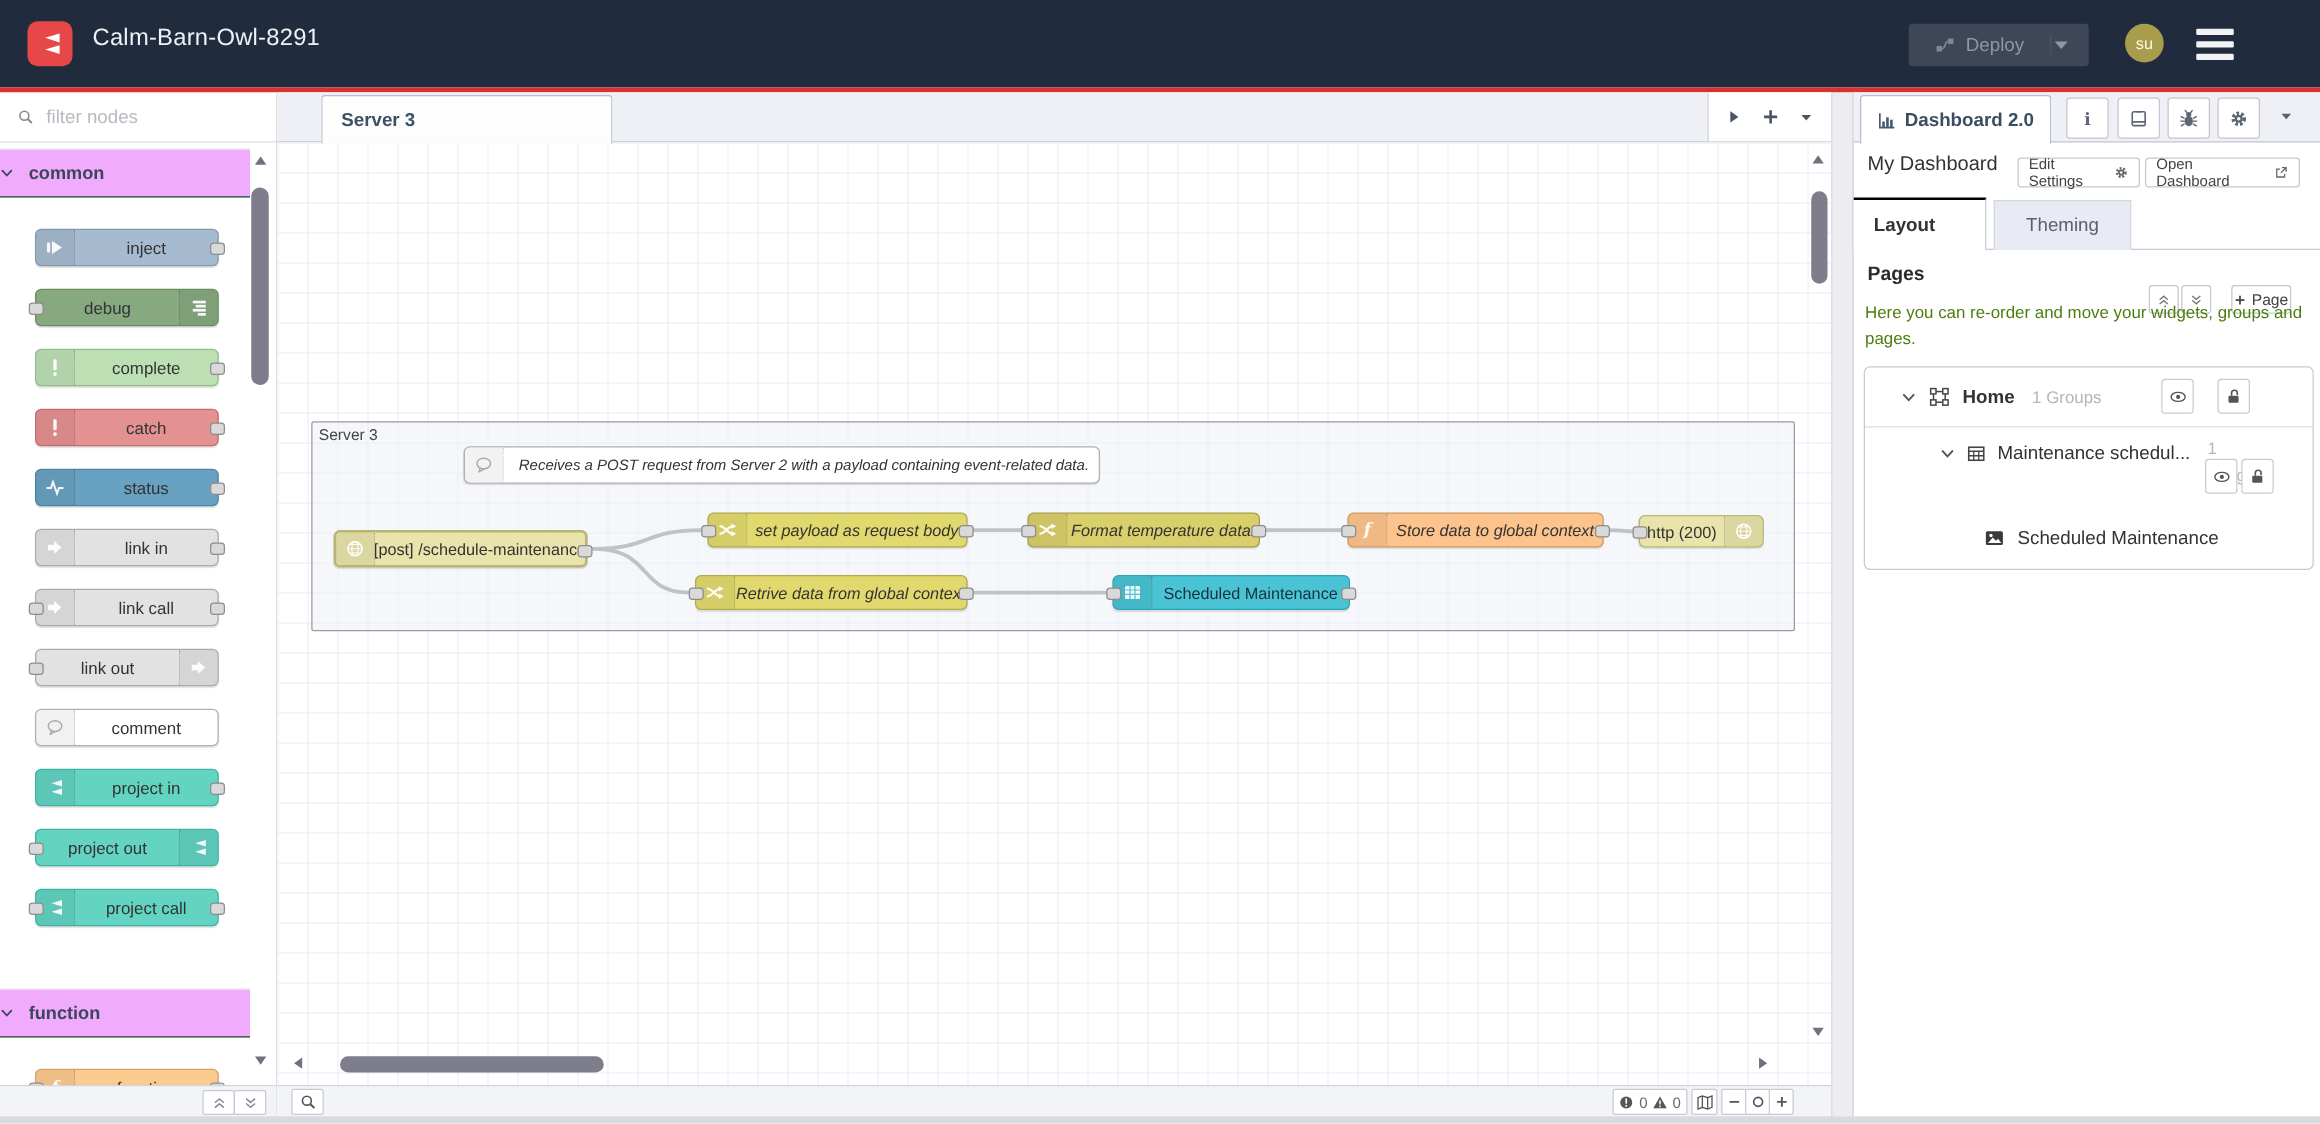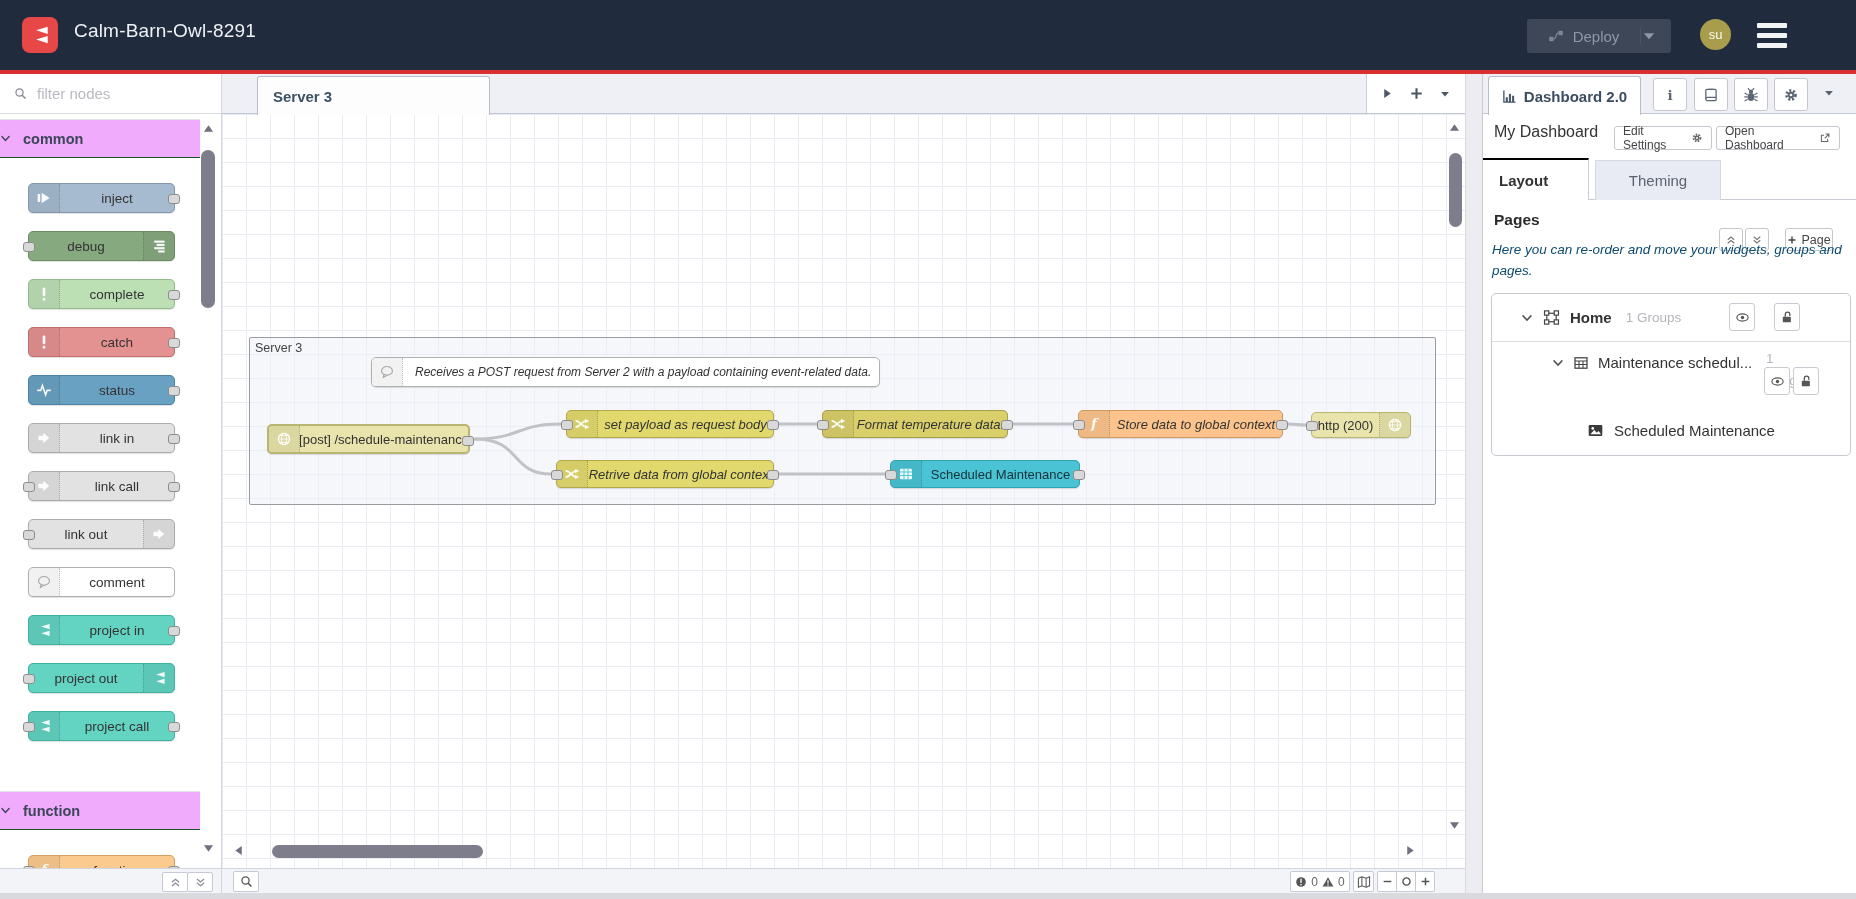--- a/index.html
+++ b/index.html
@@ -85,27 +85,27 @@
         font-size:15px;font-weight:bold;color:#3c4d61;z-index:2}
   .rp-toolbtn{position:absolute;top:4px;width:34px;height:33px;background:#fff;border:1px solid #c6c6cf;border-radius:3px;
         display:flex;align-items:center;justify-content:center;box-sizing:border-box}
   #rp-dashhead{left:0;top:40px;width:373px;height:44px}
   #rp-dashtitle{left:11px;top:9px;font-size:16px;color:#333}
   .sm-btn{position:absolute;top:12px;height:24px;background:#fff;border:1px solid #c6c6cf;border-radius:3px;
         display:flex;align-items:center;justify-content:center;gap:6px;font-size:12px;color:#444;box-sizing:border-box;padding:0 8px}
   #rp-tabs{left:0;top:84px;width:373px;height:42px;border-bottom:1px solid #c9ccd7;box-sizing:border-box}
   #tab-layout{left:0;top:0;width:106px;height:42px;background:#fff;border-right:1px solid #c9ccd7;border-top:2px solid #000000;
         display:flex;align-items:center;padding-left:16px;font-size:15px;font-weight:bold;color:#333;box-sizing:border-box;z-index:1}
-  #tab-theming{left:112px;top:2px;width:126px;height:40px;background:#e9ebf4;border:1px solid #d4d6e0;border-bottom:none;
+  #tab-theming{left:112px;top:2px;width:110px;height:40px;background:#e9ebf4;border:1px solid #d4d6e0;border-bottom:none;
         display:flex;align-items:center;justify-content:center;font-size:15px;color:#5a6270;box-sizing:border-box}
   #rp-pageshead{left:0;top:132px;width:373px;height:30px}
   #pages-title{left:11px;top:5px;font-size:15.5px;font-weight:bold;color:#2b2b2b}
   .pg-btn{position:absolute;top:22px;height:23px;background:#fff;border:1px solid #c6c6cf;border-radius:3px;
         display:flex;align-items:center;justify-content:center;box-sizing:border-box}
-  #rp-help{left:9px;top:166px;width:350px;font-size:13.5px;font-style:italic;color:#0c4a6e;line-height:1.55}
+  #rp-help{left:9px;top:166px;width:350px;font-size:13.5px;color:#4d7c0f;line-height:1.55}
   #tree{left:8px;top:219px;width:360px;height:163px;border:1px solid #c9c9d2;border-radius:5px;box-sizing:border-box;background:#fff}
   .tree-row{position:absolute;left:0;width:358px;box-sizing:border-box}
   #row-page{top:0;height:48px;border-bottom:1px solid #dddde4;display:flex;align-items:center;gap:10px;padding-left:29px}
   #row-page .ttl{font-size:15px;font-weight:bold;color:#333}
   #row-page .meta{font-size:13.5px;color:#b4b4bb;margin-left:4px}
   #row-group{top:48px;height:62px}
   #row-group .line{position:absolute;left:60px;top:12px;display:flex;align-items:center;gap:9px}
   #row-group .ttl{font-size:15px;color:#333}
   #grp-meta{position:absolute;right:26px;top:6px;width:58px;font-size:13.5px;color:#b4b4bb;line-height:1.6;z-index:0}
   #row-widget{top:110px;height:52px;display:flex;align-items:center;gap:10px;padding-left:95px}

